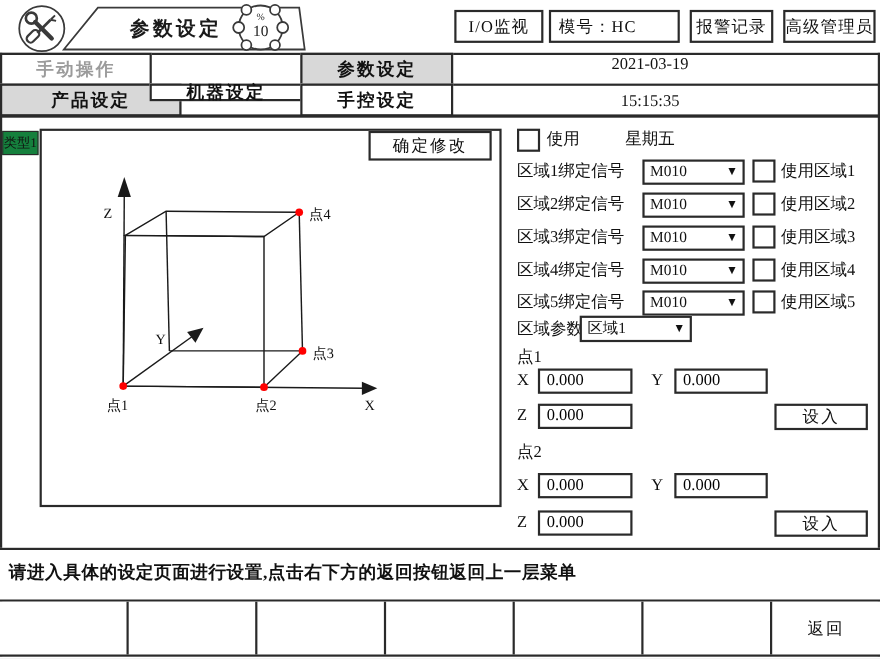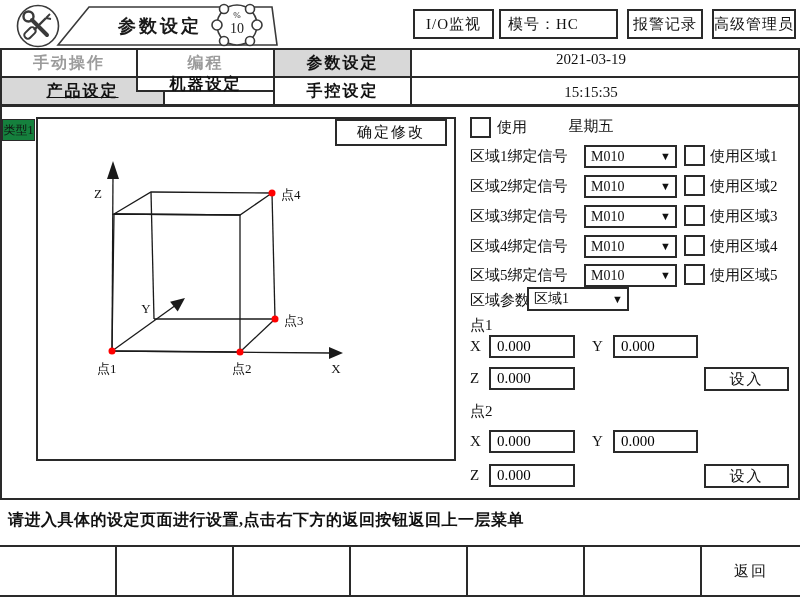--- a/index.html
+++ b/index.html
@@ -98,31 +98,30 @@
   <div class="abs hdr-btn left-align" style="left:499px;top:9px;width:119px;height:30px;">模号：HC</div>
   <div class="abs hdr-btn" style="left:627px;top:9px;width:76px;height:30px;">报警记录</div>
   <div class="abs hdr-btn" style="left:712px;top:9px;width:84px;height:30px;">高级管理员</div>
 
   <div class="abs hline" style="left:0;top:48px;width:800px;height:2px;"></div>
 
   <div class="abs vline" style="left:0;top:48px;width:2px;height:549px;"></div>
   <div class="abs vline" style="left:798px;top:48px;width:2px;height:549px;"></div>
 
   <div class="abs tab dim" style="left:0;top:48px;width:138px;height:30px;">手动操作</div>
-  <div class="abs tab dim" style="left:136px;top:48px;width:139px;height:30px;">编程</div>
   <div class="abs tab active" style="left:273px;top:48px;width:139px;height:30px;">参数设定</div>
 
   <div class="abs datetime" style="left:556px;top:51px;height:24px;flex-direction:column;">
     <span>2021-03-19</span>
     <span>15:15:35</span>
     <span>星期五</span>
   </div>
   <div class="abs hline" style="left:410px;top:76px;width:390px;height:2px;"></div>
 
-  <div class="abs tab active" style="left:0;top:76px;width:165px;height:30px;text-decoration:underline;">产品设定</div>
+  <div class="abs tab active" style="left:0;top:76px;width:165px;height:30px;">产品设定</div>
   <div class="abs tab" style="left:136px;top:76px;width:139px;height:16px;">机器设定</div>
   <div class="abs tab" style="left:273px;top:76px;width:139px;height:30px;">手控设定</div>
 
   <div class="abs hline" style="left:0;top:104px;width:800px;height:3px;"></div>
 
   <div class="abs small-box" style="left:2px;top:119px;width:33px;height:22px;">类型1</div>
 
   <div class="abs" style="left:36px;top:117px;width:420px;height:344px;border:2px solid #2a2a2a;"></div>
 
   <div class="abs push-btn" style="left:335px;top:119px;width:112px;height:27px;">确定修改</div>

